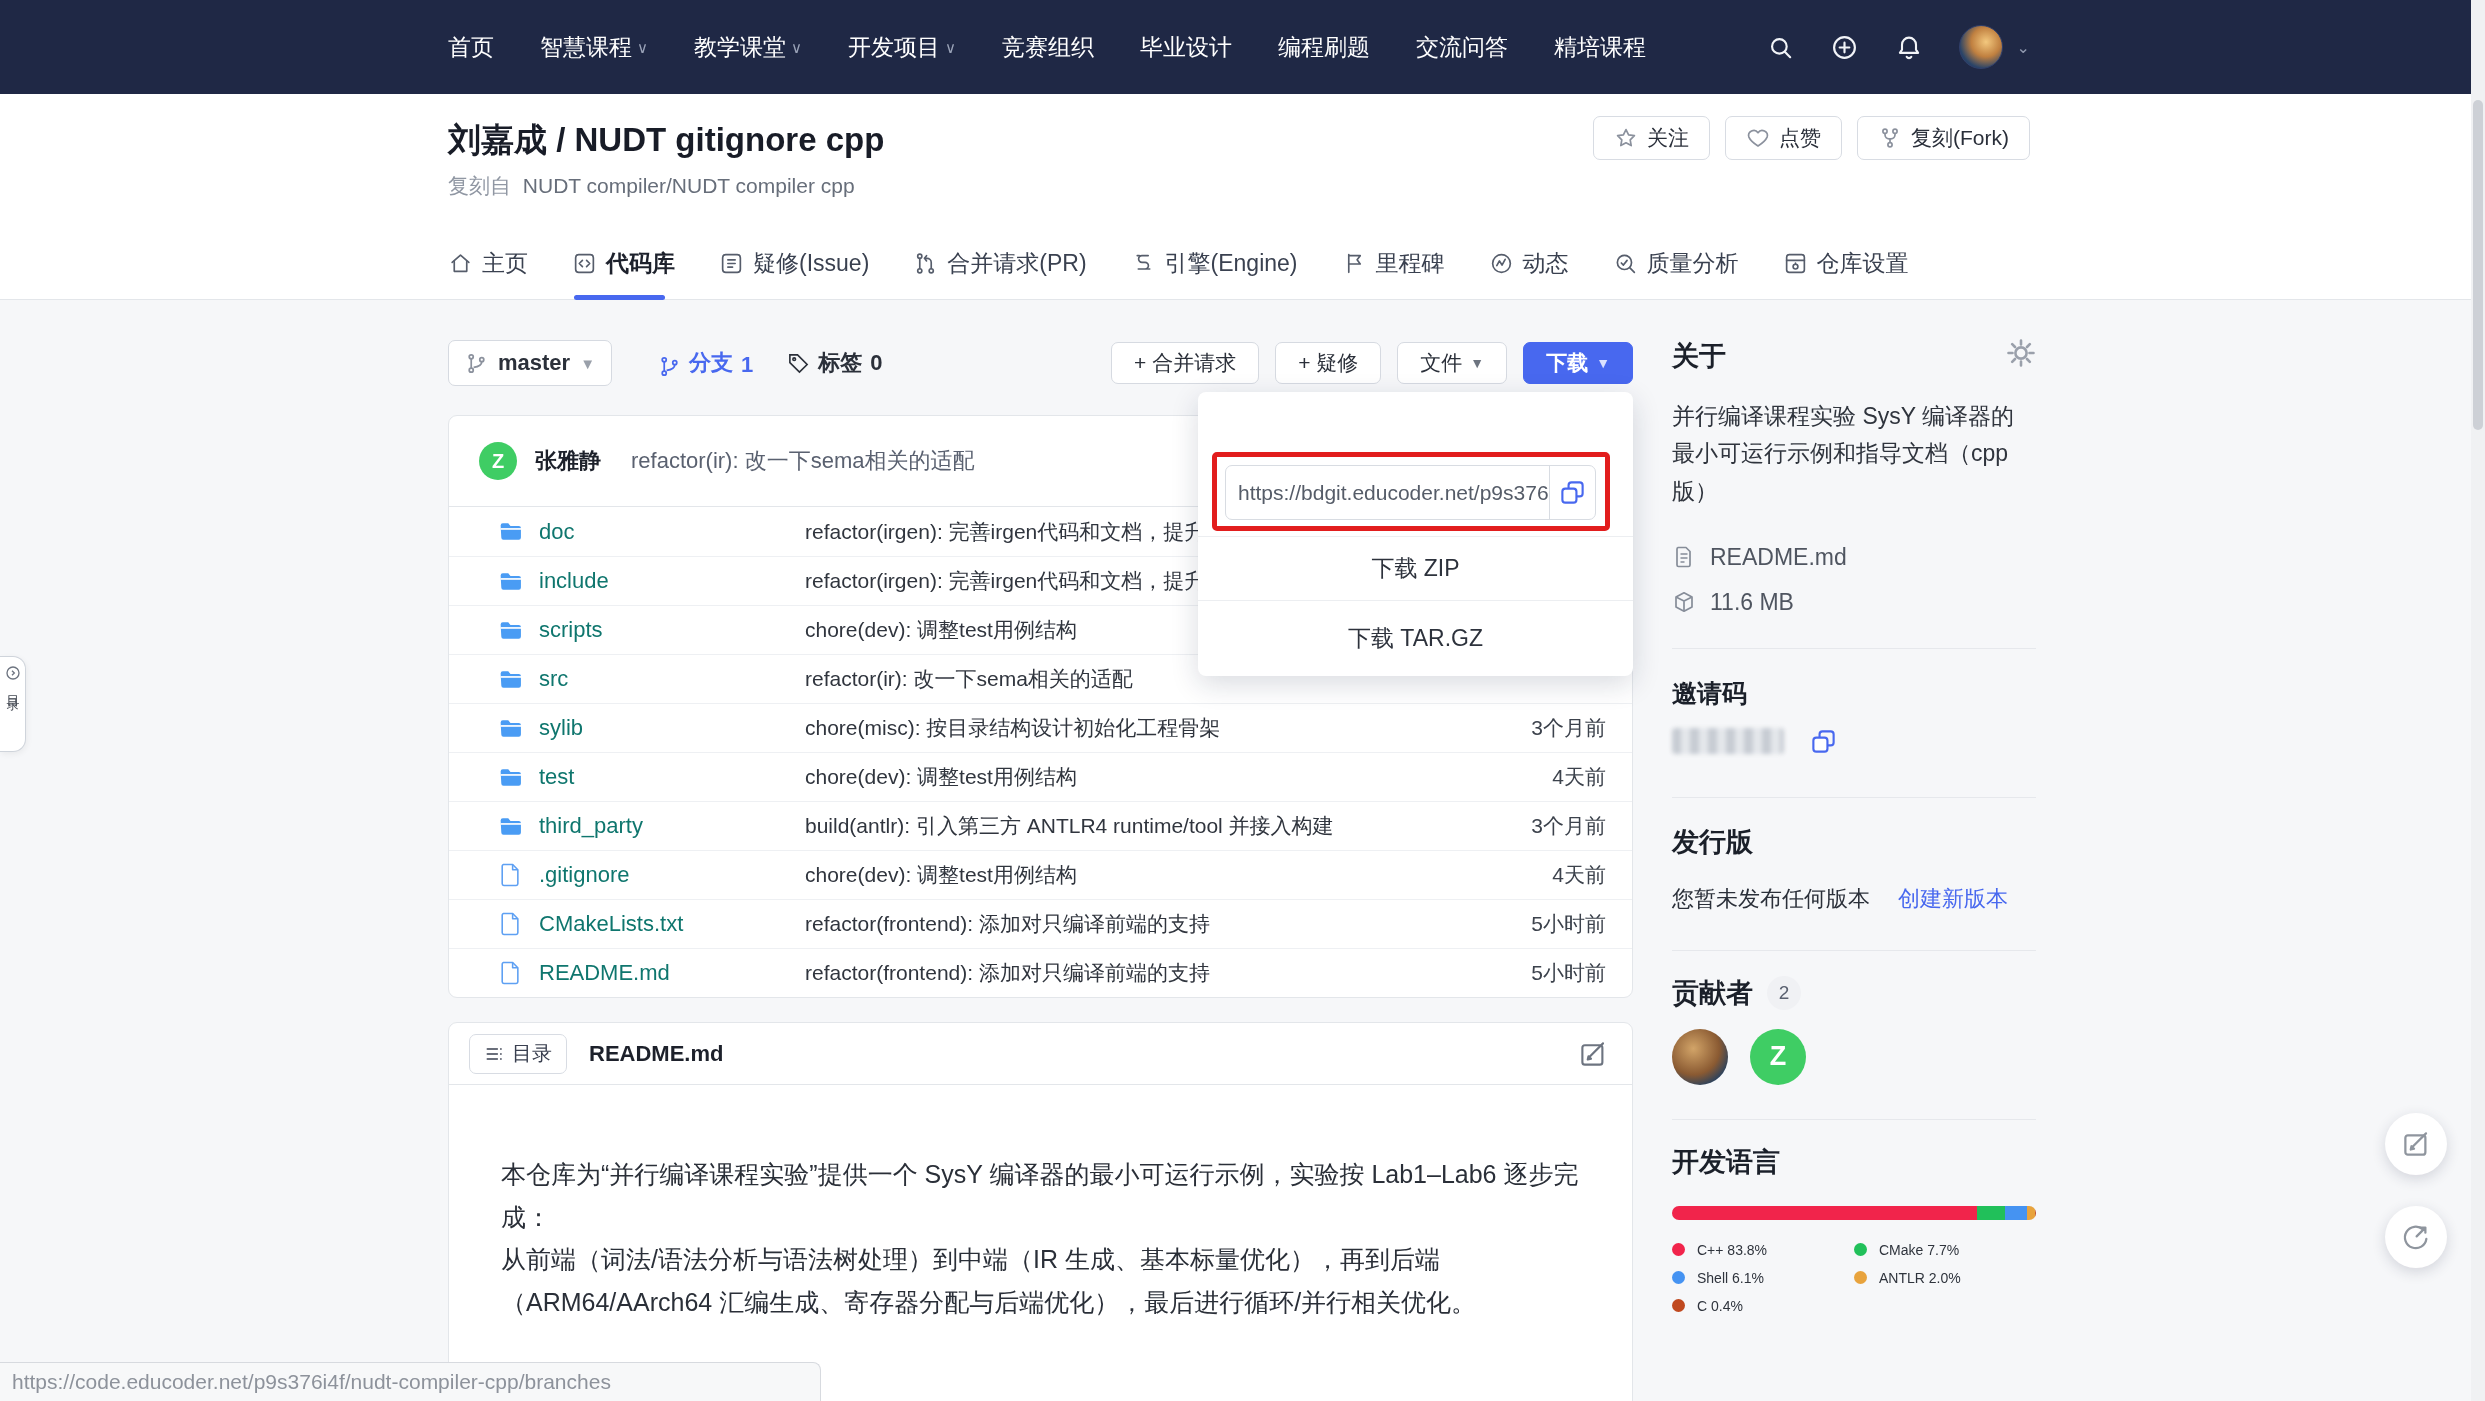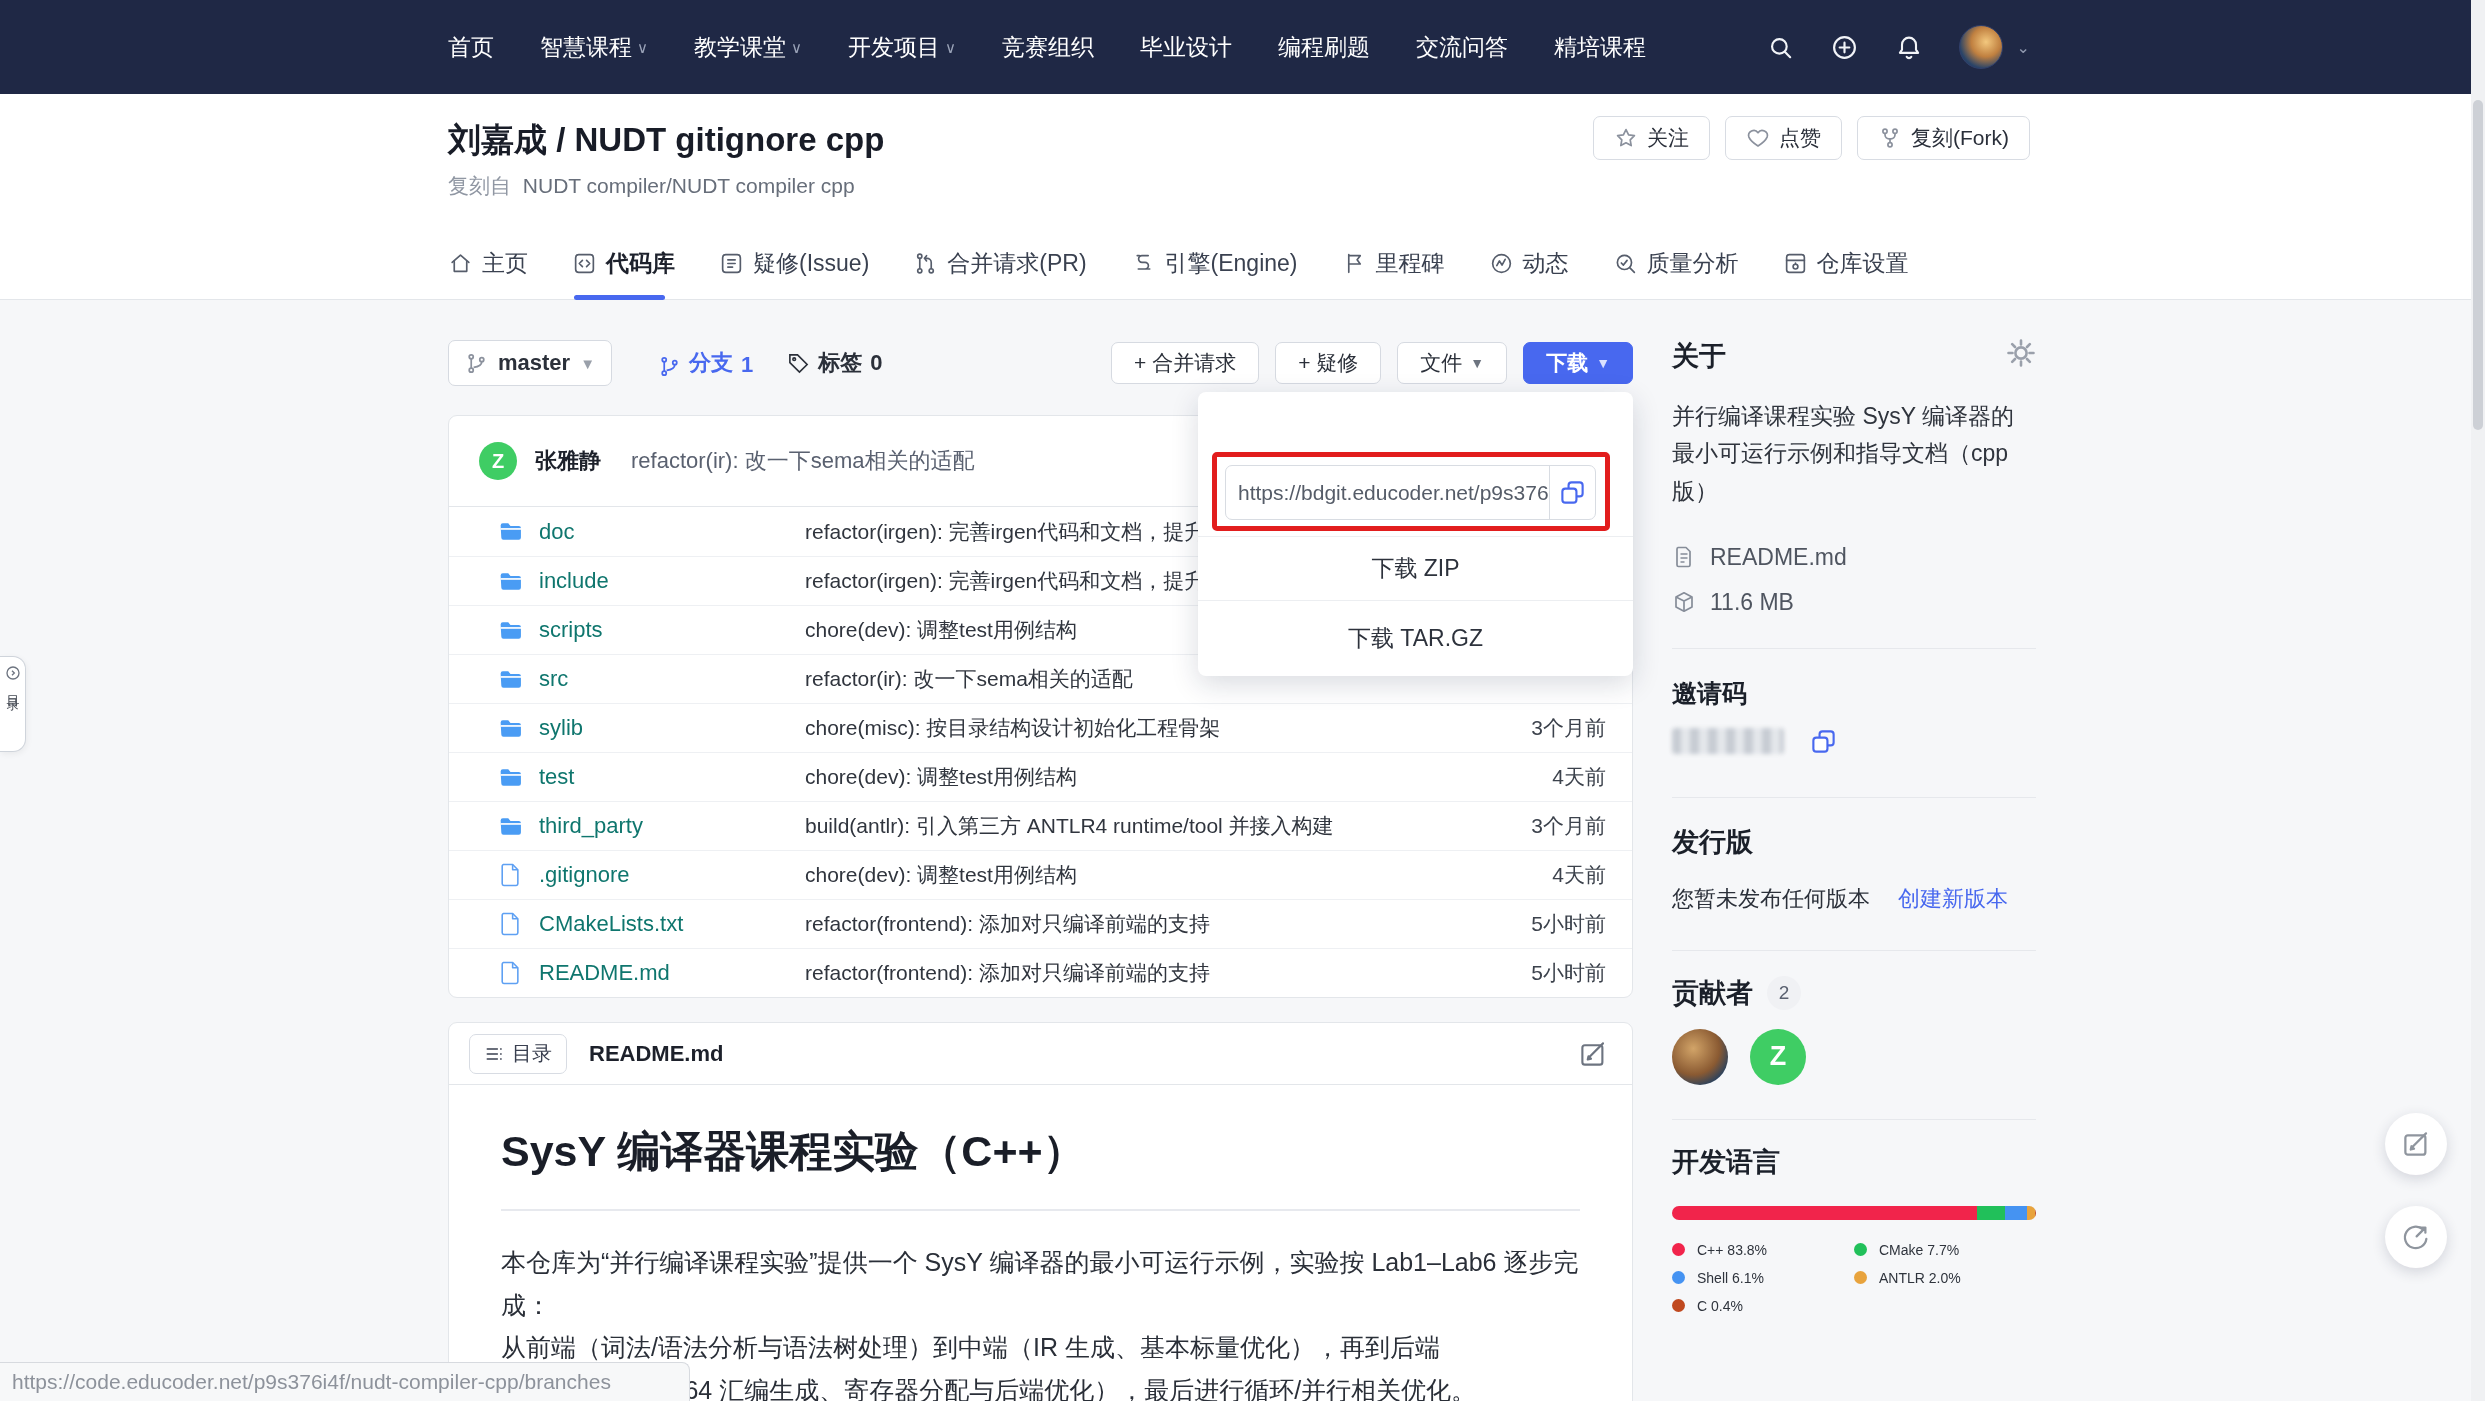--- a/index.html
+++ b/index.html
@@ -110,21 +110,21 @@
   .lang-bar{margin-top:26px;height:14px;border-radius:7px;overflow:hidden;display:flex;background:#e7e9ee;}
   .lang-bar span{height:100%;}
   .lang-legend{margin-top:22px;display:grid;grid-template-columns:1fr 1fr;row-gap:12px;}
   .lang-item{display:flex;align-items:center;gap:12px;font-size:14px;color:#2f343d;}
   .lang-dot{width:13px;height:13px;border-radius:50%;}
 
   
   .toc-drawer{position:absolute;left:0;top:656px;width:26px;height:96px;background:#fff;border:1px solid #cfd4db;border-left:none;border-radius:0 13px 13px 0;display:flex;flex-direction:column;align-items:center;padding-top:8px;gap:4px;z-index:25;cursor:pointer;box-shadow:1px 2px 6px rgba(0,0,0,.06);}
   .toc-drawer .chars{writing-mode:vertical-rl;font-size:13px;color:#454a54;letter-spacing:3px;}
   .float-btn{position:absolute;left:2385px;width:62px;height:62px;border-radius:50%;background:#fff;box-shadow:0 4px 14px rgba(30,40,70,.16);display:flex;align-items:center;justify-content:center;color:#8f959e;cursor:pointer;z-index:25;}
-  .statusbar{position:absolute;left:0;top:1362px;width:690px;height:39px;background:#f7f8f9;border-top:1px solid #d7dadf;border-right:1px solid #d7dadf;border-radius:0 8px 0 0;display:flex;align-items:center;padding:0 12px;z-index:40;}
+  .statusbar{position:absolute;left:0;top:1362px;width:821px;height:39px;background:#f7f8f9;border-top:1px solid #d7dadf;border-right:1px solid #d7dadf;border-radius:0 8px 0 0;display:flex;align-items:center;padding:0 12px;z-index:40;}
   .statusbar span{font-size:21px;color:#8d929b;white-space:nowrap;overflow:hidden;}
   .scrollbar{position:absolute;right:0;top:0;width:14px;height:1401px;background:#f0f1f3;z-index:35;}
   .scroll-thumb{position:absolute;left:2px;top:100px;width:10px;height:330px;border-radius:5px;background:#cdd0d6;cursor:pointer;}
 </style>
 </head>
 <body>
 
 <div class="page">
 
   <div class="topnav">
@@ -485,21 +485,20 @@
       </button>
       <span class="readme-filename">README.md</span>
       <span class="readme-edit">
           <svg width="30" height="30" viewBox="0 0 24 24" fill="none" stroke="currentColor" stroke-width="1.7" stroke-linecap="round" stroke-linejoin="round">
             <rect x="3.5" y="5" width="16" height="15.5" rx="2"></rect>
             <path d="M9.5 14 20 3.5M7.8 16.4l.6-2.6 2 2z"></path>
           </svg>
         </span>
     </div>
     <div class="readme-body">
-      <div class="readme-h1">SysY 编译器课程实验（C++）</div>
       <div class="readme-p">本仓库为“并行编译课程实验”提供一个 SysY 编译器的最小可运行示例，实验按 Lab1–Lab6 逐步完成：
 从前端（词法/语法分析与语法树处理）到中端（IR 生成、基本标量优化），再到后端（ARM64/AArch64 汇编生成、寄存器分配与后端优化），最后进行循环/并行相关优化。</div>
 
     </div>
   </div>
 
   <div class="dl-menu">
     <div class="dl-input-wrap">
       <span class="dl-url">https://bdgit.educoder.net/p9s376i4</span>
       <span class="dl-copy">

